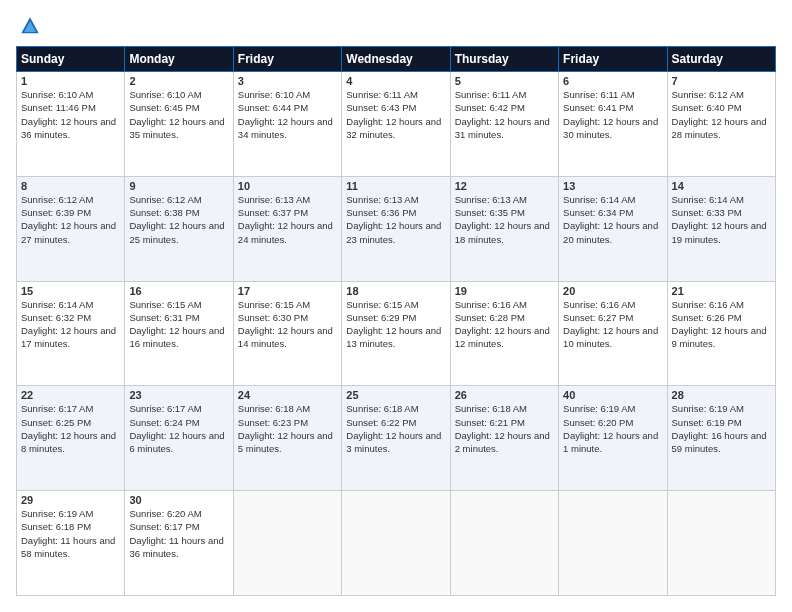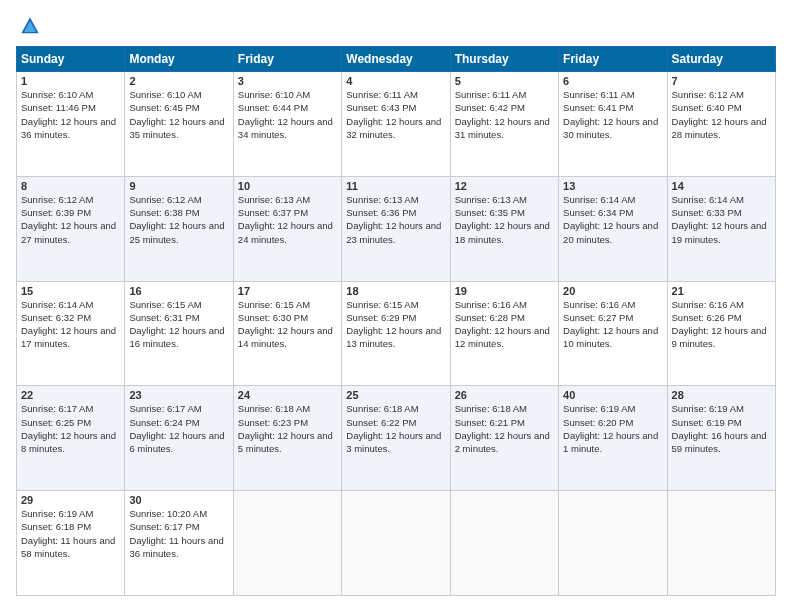--- a/index.html
+++ b/index.html
@@ -61,21 +61,21 @@
       color: #555;
     }
     .calendar {
       flex: 1;
       border: 1px solid #ccc;
       border-collapse: collapse;
       width: 100%;
       table-layout: fixed;
     }
     .calendar th {
-      background-color: #0369a1;
+      background-color: #0f172a;
       color: #fff;
       font-size: 12px;
       font-weight: bold;
       padding: 5px 4px;
       text-align: left;
       border: 1px solid #1a6db5;
     }
     .calendar td {
       border: 1px solid #ccc;
       vertical-align: top;
@@ -371,21 +371,21 @@
           <span class="day-num">29</span>
           <div class="day-info">
             <span>Sunrise: 6:19 AM</span><br>
             <span>Sunset: 6:18 PM</span><br>
             <span>Daylight: 11 hours and 58 minutes.</span>
           </div>
         </td>
           <td>
           <span class="day-num">30</span>
           <div class="day-info">
-            <span>Sunrise: 10:20 AM</span><br>
+            <span>Sunrise: 6:20 AM</span><br>
             <span>Sunset: 6:17 PM</span><br>
             <span>Daylight: 11 hours and 36 minutes.</span>
           </div>
         </td>
           <td class="empty"></td>
           <td class="empty"></td>
           <td class="empty"></td>
           <td class="empty"></td>
           <td class="empty"></td>
         </tr>

